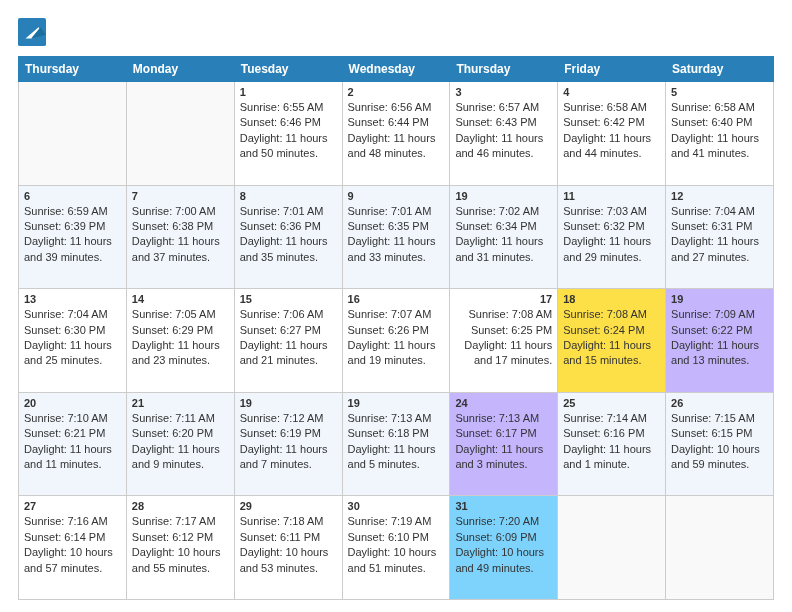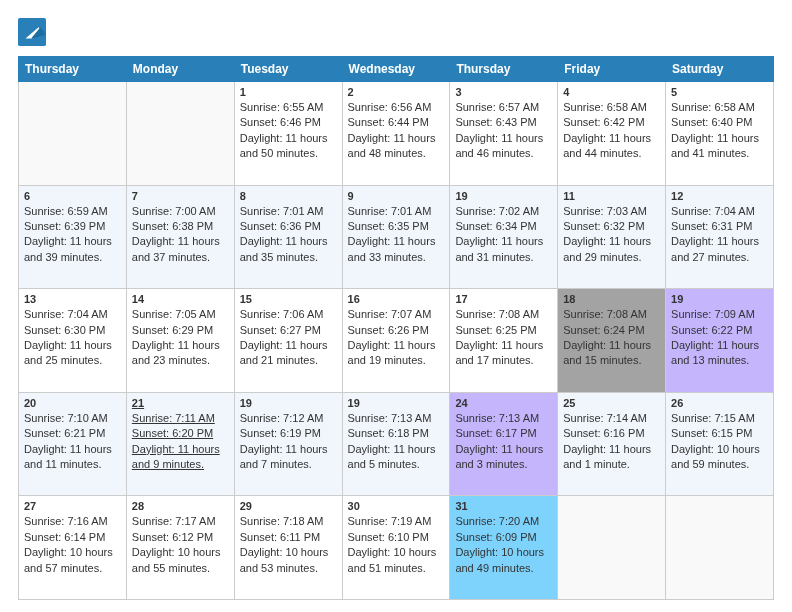--- a/index.html
+++ b/index.html
@@ -196,39 +196,39 @@
             <div class="cell-content">Sunrise: 7:05 AM<br>Sunset: 6:29 PM<br>Daylight: 11 hours and 23 minutes.</div>
           </td>
           <td style="background: rgb(255, 255, 255);">
             <span class="day-number">15</span>
             <div class="cell-content">Sunrise: 7:06 AM<br>Sunset: 6:27 PM<br>Daylight: 11 hours and 21 minutes.</div>
           </td>
           <td style="background: rgb(255, 255, 255);">
             <span class="day-number">16</span>
             <div class="cell-content">Sunrise: 7:07 AM<br>Sunset: 6:26 PM<br>Daylight: 11 hours and 19 minutes.</div>
           </td>
-          <td style="background: rgb(255, 255, 255);">
+          <td style="background: rgb(255, 255, 255); text-align: right;">
             <span class="day-number">17</span>
             <div class="cell-content">Sunrise: 7:08 AM<br>Sunset: 6:25 PM<br>Daylight: 11 hours and 17 minutes.</div>
           </td>
-          <td style="background: #a3a3a3;">
+          <td style="background: #fde047;">
             <span class="day-number">18</span>
             <div class="cell-content">Sunrise: 7:08 AM<br>Sunset: 6:24 PM<br>Daylight: 11 hours and 15 minutes.</div>
           </td>
           <td style="background: #c4b5fd;">
             <span class="day-number">19</span>
             <div class="cell-content">Sunrise: 7:09 AM<br>Sunset: 6:22 PM<br>Daylight: 11 hours and 13 minutes.</div>
           </td>
         </tr>
         <tr>
           <td style="background: rgb(240, 246, 251);">
             <span class="day-number">20</span>
             <div class="cell-content">Sunrise: 7:10 AM<br>Sunset: 6:21 PM<br>Daylight: 11 hours and 11 minutes.</div>
           </td>
-          <td style="background: rgb(240, 246, 251); text-decoration: underline;">
+          <td style="background: rgb(240, 246, 251);">
             <span class="day-number">21</span>
             <div class="cell-content">Sunrise: 7:11 AM<br>Sunset: 6:20 PM<br>Daylight: 11 hours and 9 minutes.</div>
           </td>
           <td style="background: rgb(240, 246, 251);">
             <span class="day-number">19</span>
             <div class="cell-content">Sunrise: 7:12 AM<br>Sunset: 6:19 PM<br>Daylight: 11 hours and 7 minutes.</div>
           </td>
           <td style="background: rgb(240, 246, 251);">
             <span class="day-number">19</span>
             <div class="cell-content">Sunrise: 7:13 AM<br>Sunset: 6:18 PM<br>Daylight: 11 hours and 5 minutes.</div>

